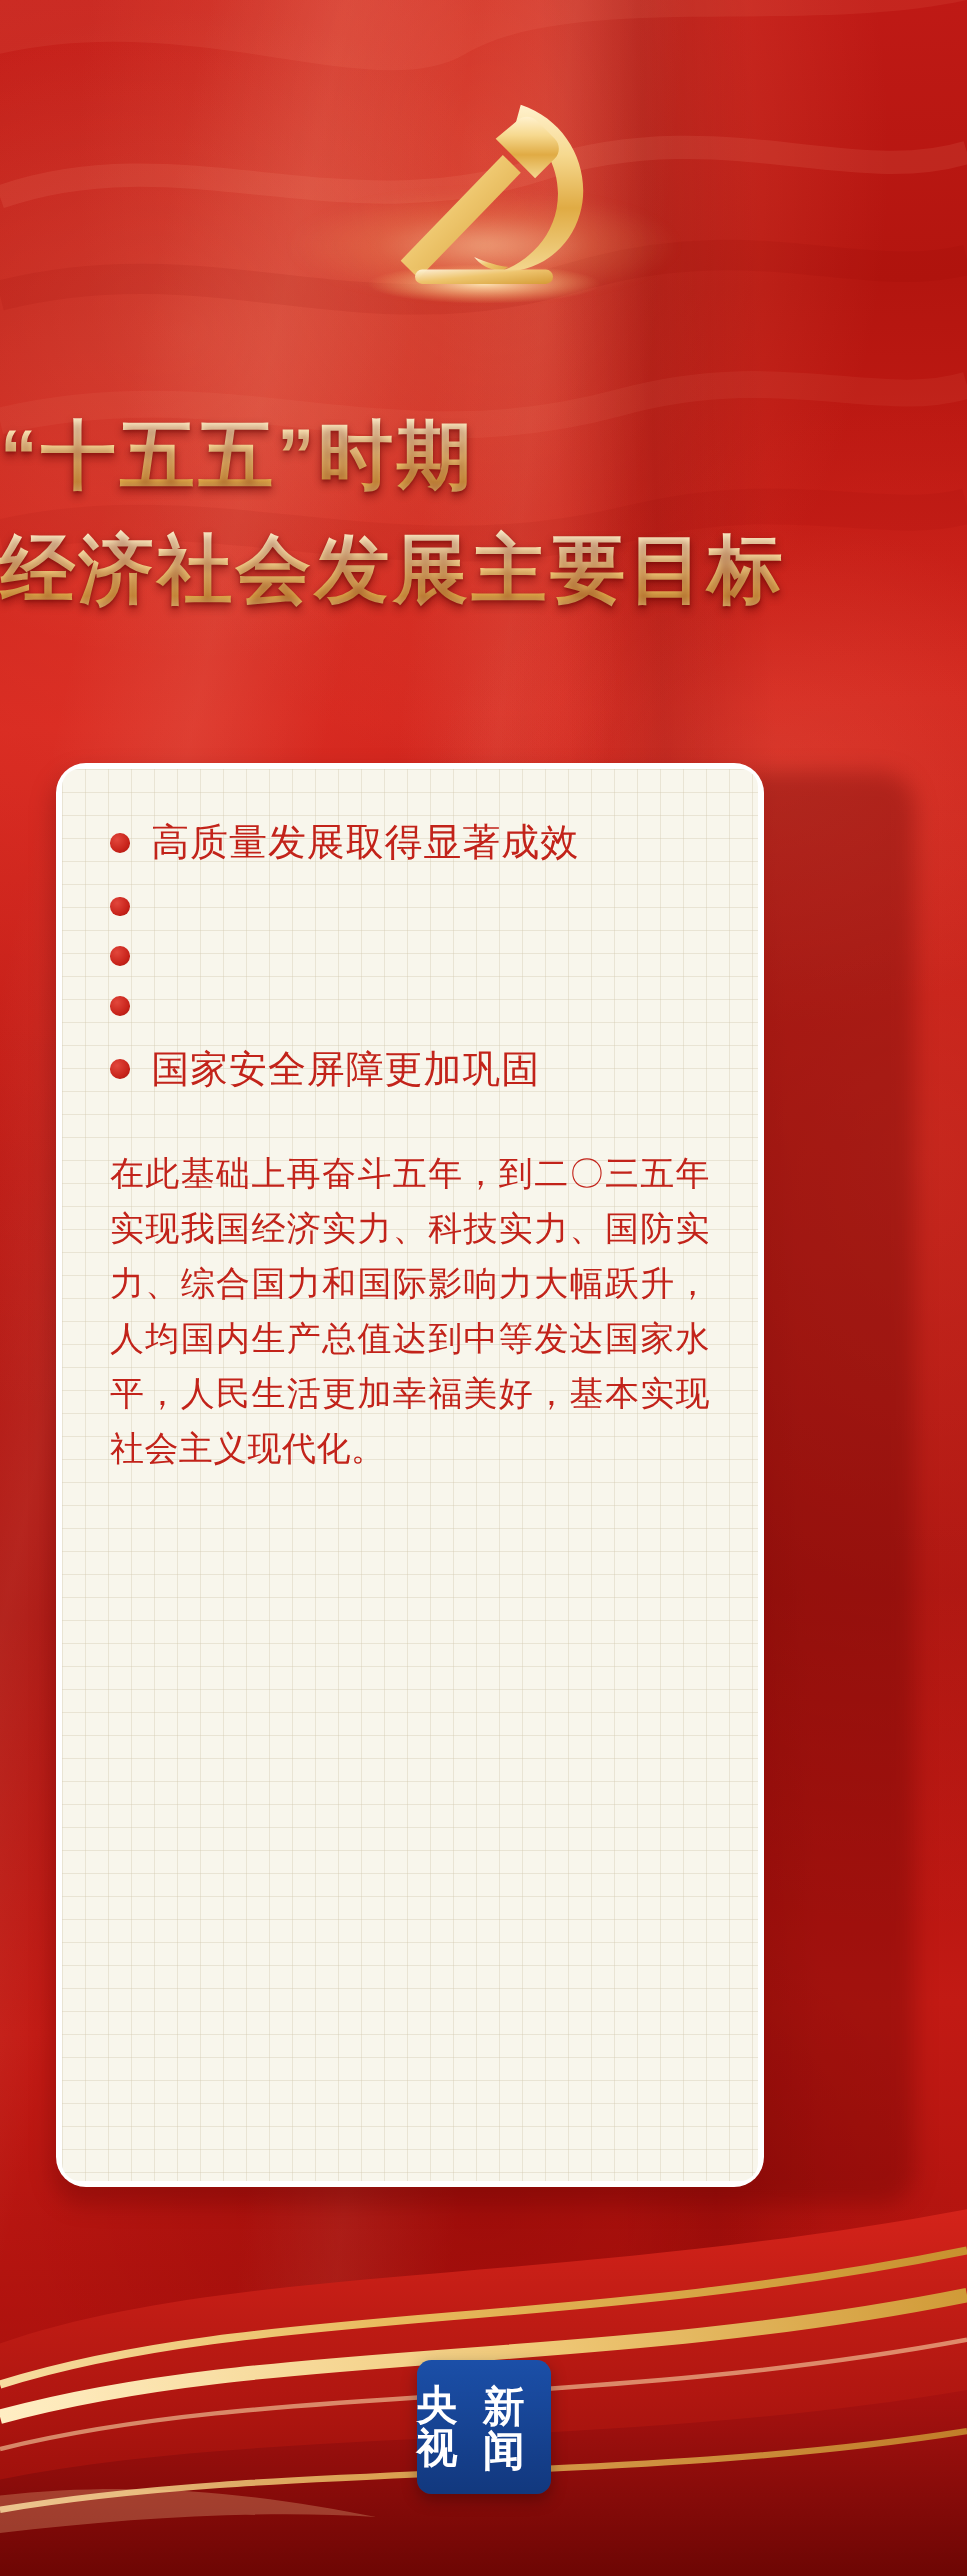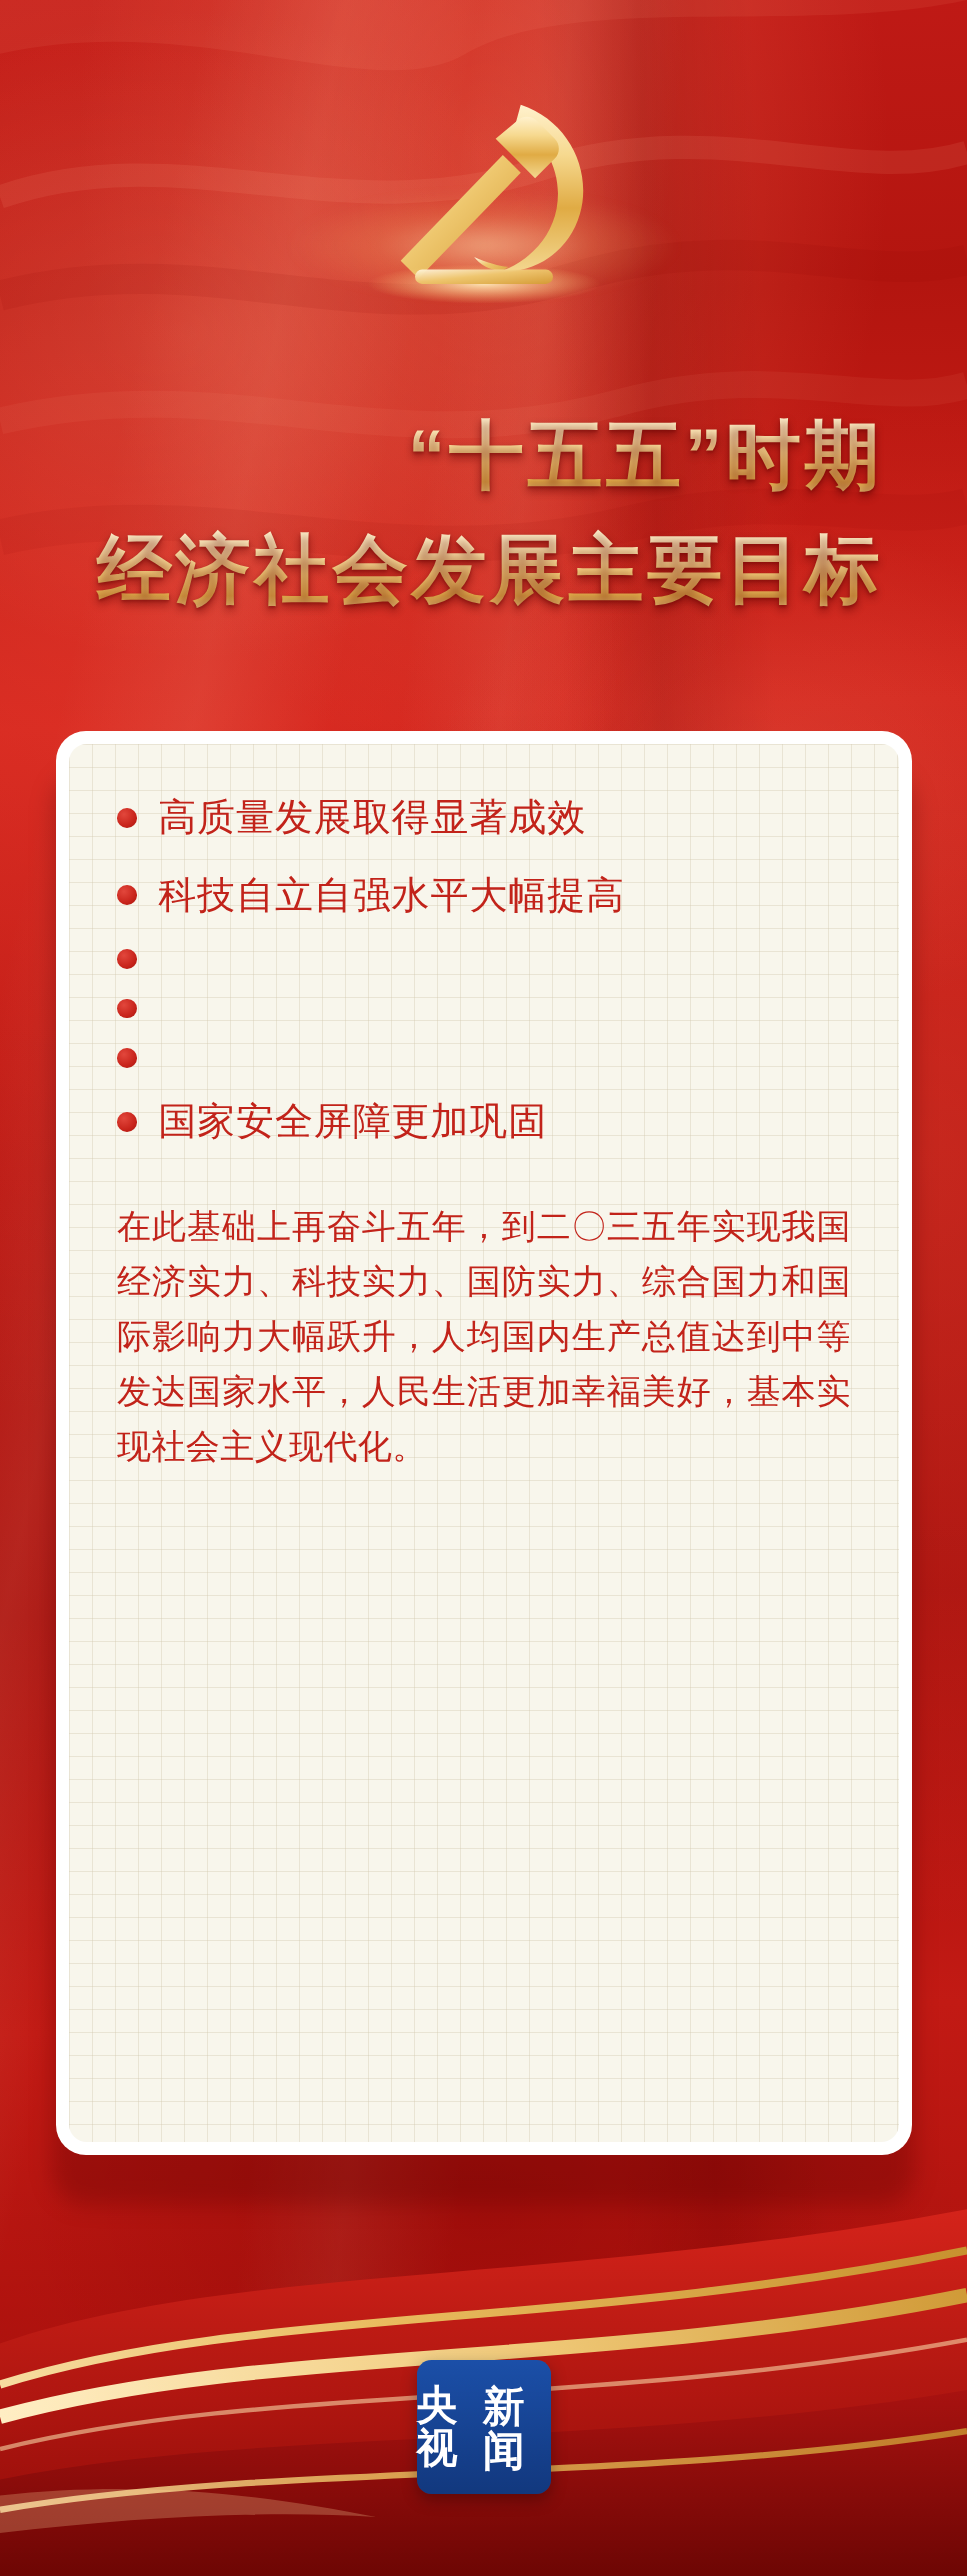--- a/index.html
+++ b/index.html
@@ -76,21 +76,21 @@
     background: radial-gradient(ellipse at center, rgba(255,225,170,0.55) 0%, rgba(255,200,120,0.18) 40%, rgba(255,190,110,0) 72%);
     filter: blur(5.4px);
   }
 
   
   .title-block {
     position: absolute;
     top: 407px;
     left: 0;
     width: 883px;
-    text-align: right;
+    text-align: left;
   }
   .title-line {
     font-family: "Liberation Sans", "DejaVu Sans", sans-serif;
     font-weight: bold;
     letter-spacing: 3.6px;
     line-height: 1.28;
     background: linear-gradient(180deg, #fff6dd 0%, #ffe9b4 28%, #f6cf79 55%, #e3ae4b 78%, #f7dc9d 100%);
     -webkit-background-clip: text;
     background-clip: text;
     color: transparent;
@@ -107,27 +107,27 @@
     top: 772px;
     left: 52px;
     width: 863px;
     height: 1433px;
     border-radius: 34px;
     background: rgba(90,0,0,0.30);
     filter: blur(10.7px);
   }
   .card {
     position: absolute;
-    top: 731px;
+    top: 763px;
     left: 56px;
-    width: 856px;
+    width: 708px;
     height: 1424px;
     border-radius: 30px;
     background: #ffffff;
-    padding: 13px;
+    padding: 6px;
     box-sizing: border-box;
   }
   .card-inner {
     width: 100%;
     height: 100%;
     border-radius: 18px;
     box-sizing: border-box;
     background-color: #f8f6ec;
     background-image:
       linear-gradient(to right, rgba(210,200,175,0.40) 0.9px, transparent 0.9px),
@@ -267,24 +267,20 @@
   </div>
 
   <div class="card-shadow"></div>
   <div class="card">
     <div class="card-inner">
 
       <ul class="bullet-list">
         <li class="bullet-item">
           <span class="bullet-dot"></span>
           <span class="bullet-text">高质量发展取得显著成效</span>
-        </li>
-        <li class="bullet-item">
-          <span class="bullet-dot"></span>
-          <span class="bullet-text">科技自立自强水平大幅提高</span>
         </li>
         <li class="bullet-item">
           <span class="bullet-dot"></span>
         </li>
         <li class="bullet-item">
           <span class="bullet-dot"></span>
         </li>
         <li class="bullet-item">
           <span class="bullet-dot"></span>
         </li>

